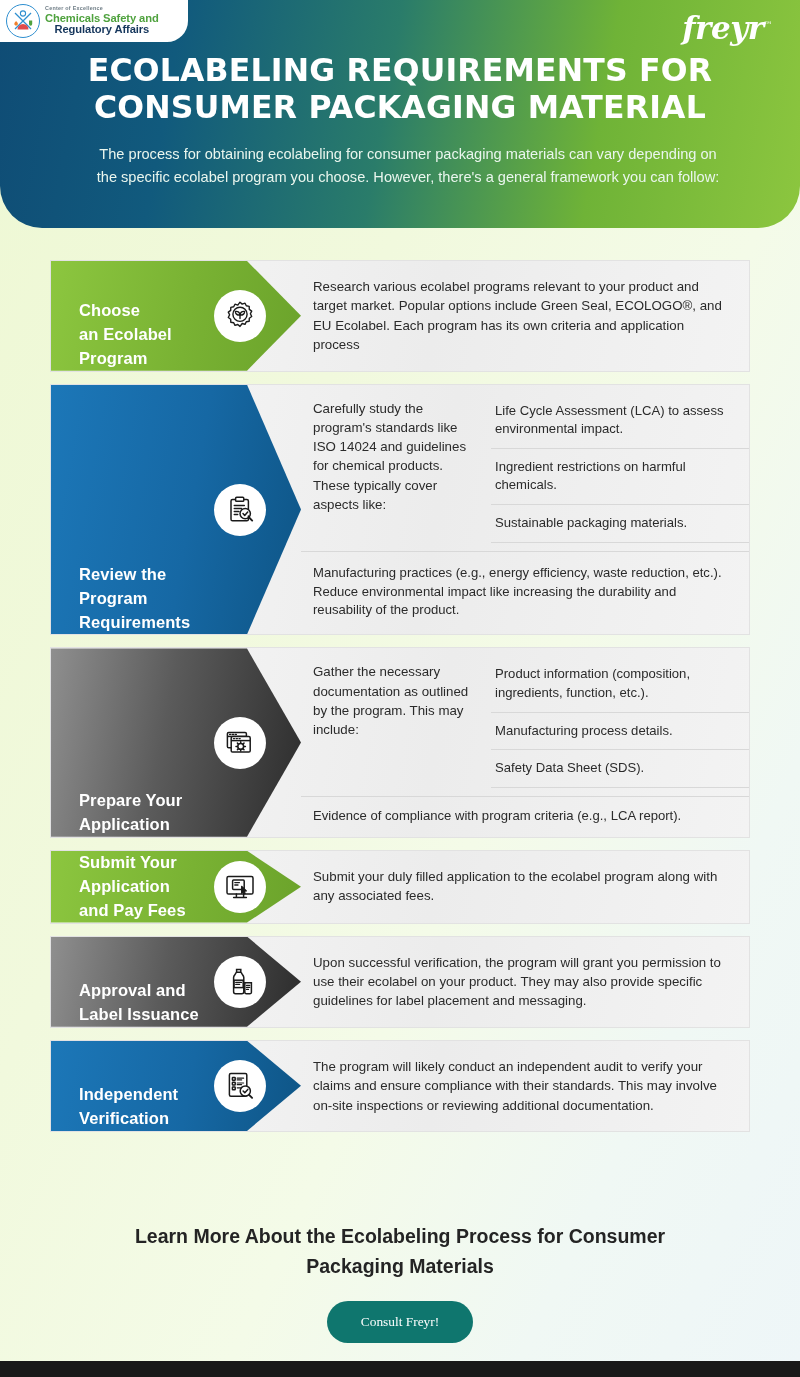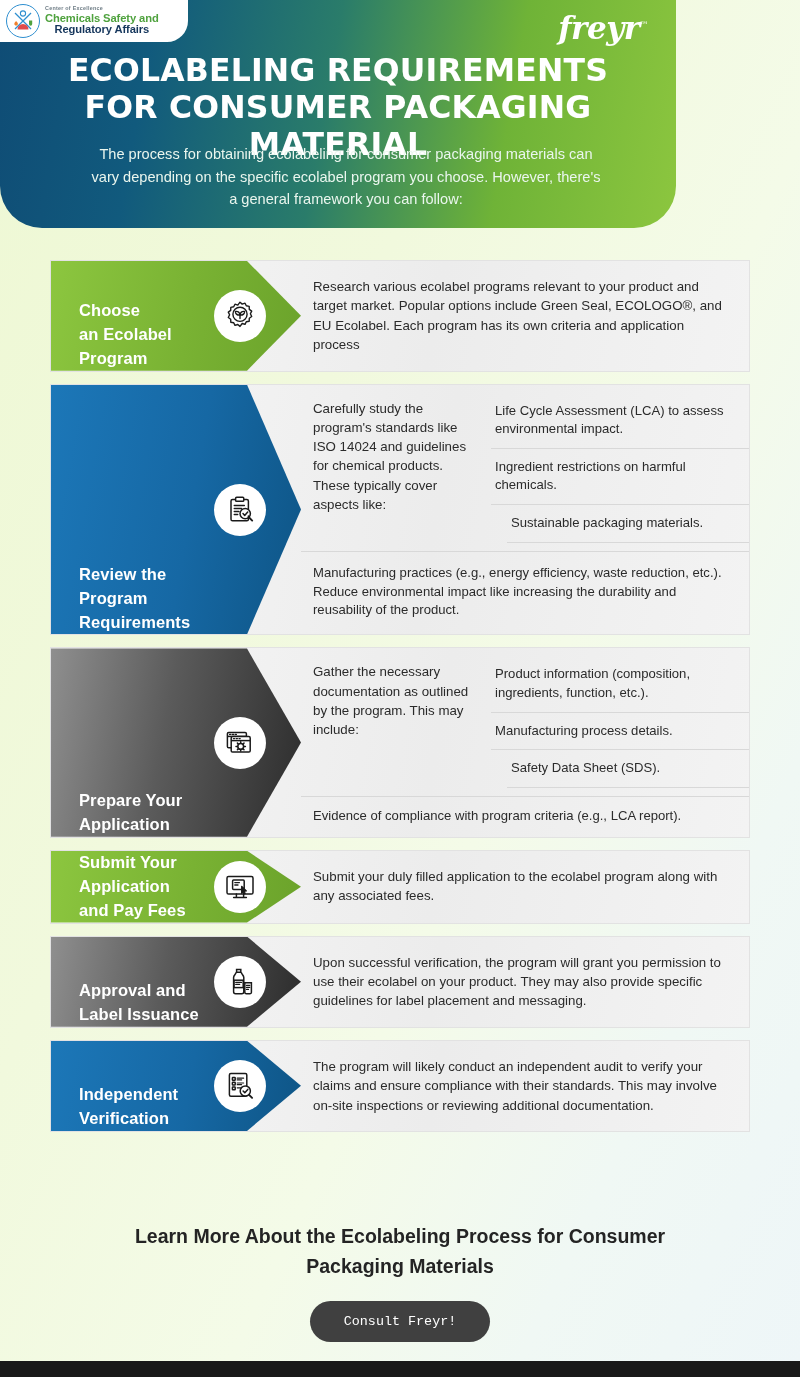--- a/index.html
+++ b/index.html
@@ -12,21 +12,21 @@
   }
 
   body {
     background: linear-gradient(115deg, #eef8d4 0%, #f1f9dd 35%, #f4fbe8 60%, #f0f8f4 80%, #eef6f8 100%);
     position: relative;
   }
 
   
   .header {
     position: relative;
-    width: 676px;
+    width: 800px;
     height: 228px;
     background: linear-gradient(100deg, #0f4c75 0%, #115a7d 22%, #2a7c6a 48%, #6fb337 74%, #8cc63f 100%);
     border-bottom-left-radius: 42px;
     border-bottom-right-radius: 42px;
     overflow: hidden;
   }
 
   .logo-pill {
     position: absolute;
     left: 0;
@@ -206,21 +206,21 @@
     padding-top: 8px;
     padding-bottom: 8px;
   }
   .sub-item {
     font-size: 13.1px;
     line-height: 1.42;
     color: #2b2b2b;
     padding: 9px 18px 9px 4px;
     border-bottom: 1px solid #d8d8d8;
   }
-  .sub-item:last-child { border-bottom: 1px solid #d8d8d8; margin-left: 16px; }
+  .sub-item:last-child { border-bottom: 1px solid #d8d8d8; }
 
   .full-note {
     font-size: 13.1px;
     line-height: 1.45;
     color: #2b2b2b;
     padding: 12px 20px 14px 12px;
     border-top: 1px solid #d8d8d8;
   }
   .full-note.thin { padding: 10px 20px 11px 12px; }
 
@@ -234,28 +234,28 @@
   .footer-head {
     font-size: 19.5px;
     color: #242424;
     line-height: 1.52;
     padding: 0 114px;
     font-weight: 700;
   }
   .cta {
     display: inline-block;
     margin-top: 20px;
-    background: #404040;
+    background: #0f766e;
     color: #ffffff;
     font-size: 13.4px;
     padding: 13px 34px;
     border-radius: 22px;
     border: none;
     cursor: pointer;
-    font-family: Liberation Mono, monospace;
+    font-family: Liberation Serif, serif;
   }
 
   .bottom-bar {
     position: absolute;
     left: 0; bottom: 0;
     width: 800px;
     height: 16px;
     background: #191919;
   }
 </style>

